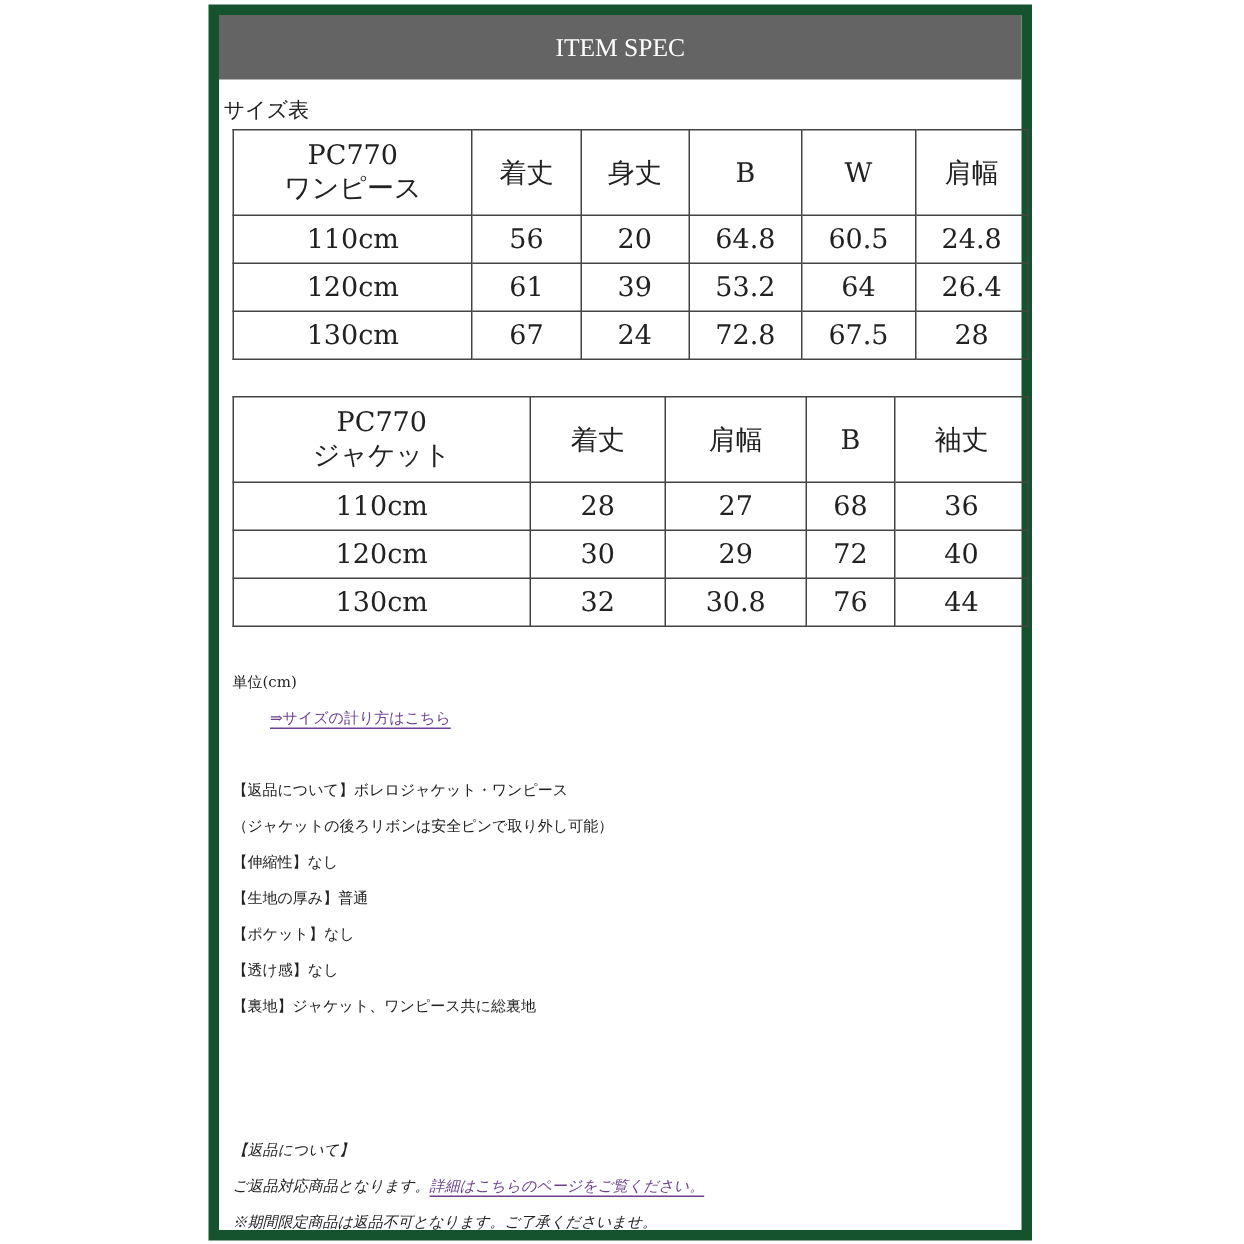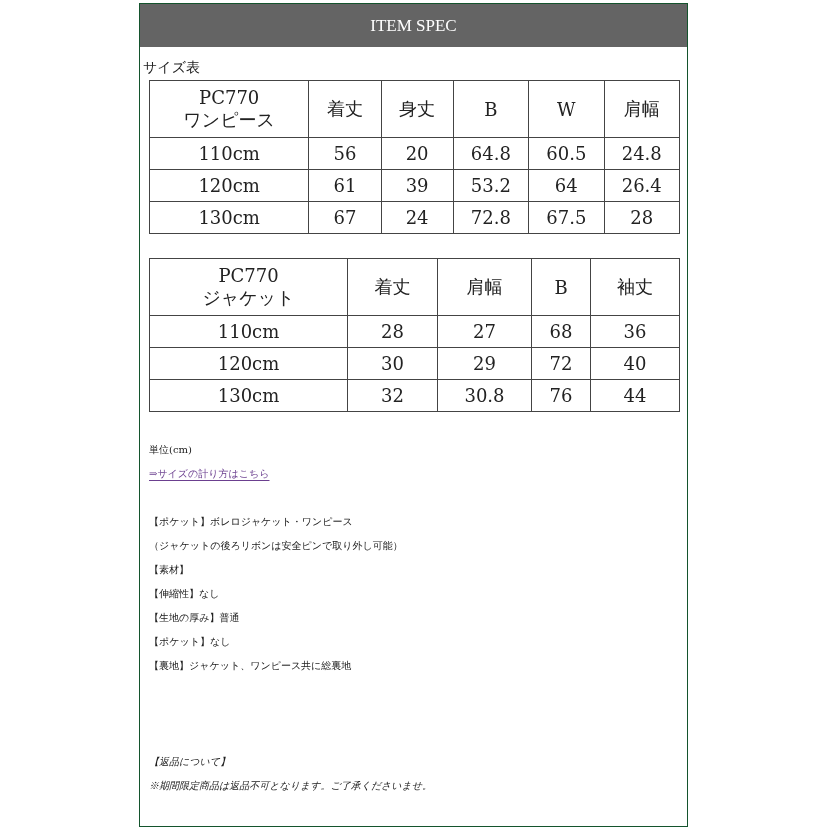--- a/index.html
+++ b/index.html
@@ -1,35 +1,35 @@
 <!DOCTYPE html>
 <html><head>
 <meta charset="utf-8">
 <style>
   html, body { margin: 0; padding: 0; background: #ffffff; }
   body { width: 829px; height: 829px; position: relative; overflow: hidden;
          font-family: "DejaVu Serif", "Liberation Serif", serif; color: #222; }
   .panel { position: absolute; left: 139px; top: 3px; width: 549px; height: 824px;
-           border: 1px solid #14532d; box-sizing: border-box; background: #fff; }
+           border: 7px solid #14532d; box-sizing: border-box; background: #fff; }
   .header { height: 43px; background: #646464; color: #fff; text-align: center;
             line-height: 43px; font-size: 17px; font-family: "Liberation Serif", serif; }
   .section-title { position: absolute; left: 3px; top: 55px; font-size: 14px; }
   table { position: absolute; border-collapse: collapse; font-size: 18px; }
   td { border: 1px solid #444; text-align: center; padding: 0; }
   .t1 { left: 9px; top: 76px; width: 531px; }
   .t1 tr.h td { height: 56px; }
   .t1 tr.r td { height: 31px; }
   .t2 { left: 9px; top: 254px; width: 531px; }
   .t2 tr.h td { height: 56px; }
   .t2 tr.r td { height: 31px; }
   .hdr-cell { line-height: 22px; }
   .text-block { position: absolute; left: 9px; font-size: 10px; line-height: 24px; }
   .link { color: #6b3f8f; text-decoration: underline; text-underline-offset: 3px; }
   .unit { top: 434px; }
-  .size-link { top: 458px; }
+  .size-link { top: 458px; margin-left: 25px; }
   .spec { top: 506px; }
   .returns { top: 746px; font-style: italic; }
 </style>
 </head>
 <body>
 
 <div class="panel">
   <div class="header">ITEM SPEC</div>
 
   <div class="section-title">サイズ表</div>
@@ -109,26 +109,29 @@
     </tr>
   </tbody>
     </table>
 
   <div class="text-block unit">単位(cm)</div>
   <div class="text-block size-link">
     <a class="link">⇒サイズの計り方はこちら</a>
   </div>
 
   <div class="text-block spec">
-    <div>【ポケット】ボレロジャケット・ワンピース</div>
+    <div>【返品について】ボレロジャケット・ワンピース</div>
     <div>（ジャケットの後ろリボンは安全ピンで取り外し可能）</div>
-    <div>【素材】</div>
     <div>【伸縮性】なし</div>
     <div>【生地の厚み】普通</div>
     <div>【ポケット】なし</div>
+    <div>【透け感】なし</div>
     <div>【裏地】ジャケット、ワンピース共に総裏地</div>
   </div>
 
   <div class="text-block returns">
     <div>【返品について】</div>
+    <div>
+      <span>ご返品対応商品となります。</span><a class="link">詳細はこちらのページをご覧ください。</a>
+    </div>
     <div>※期間限定商品は返品不可となります。ご了承くださいませ。</div>
   </div>
 </div>
 
 </body></html>

